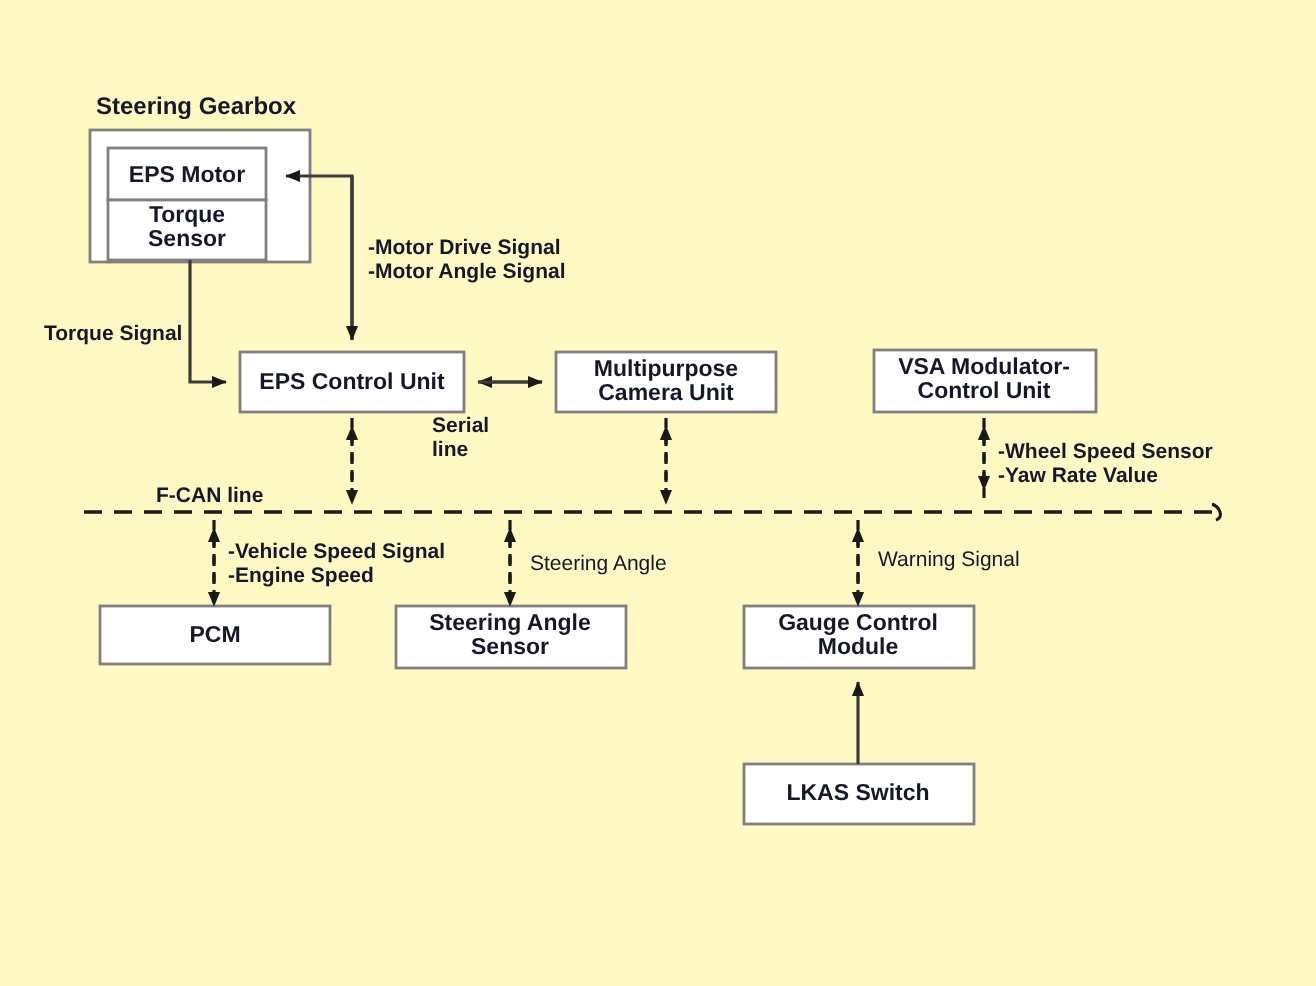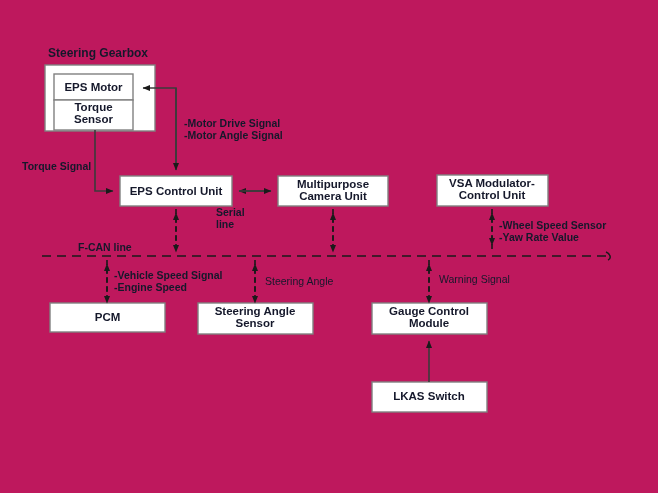--- a/index.html
+++ b/index.html
@@ -4,21 +4,21 @@
 <style>
   html, body {
     margin: 0;
     padding: 0;
     background: #ffffff;
   }
   #page {
     position: relative;
     width: 658px;
     height: 493px;
-    background: #be185d;
+    background: #fef9c3;
     font-family: "Liberation Sans", sans-serif;
     overflow: hidden;
   }
   svg.diagram {
     position: absolute;
     top: 0;
     left: 0;
     width: 658px;
     height: 493px;
   }

